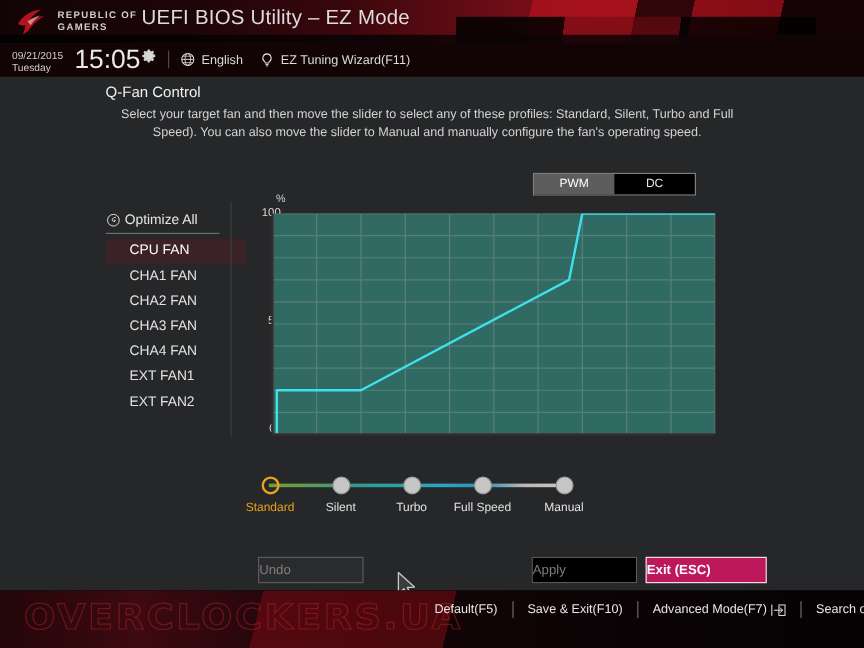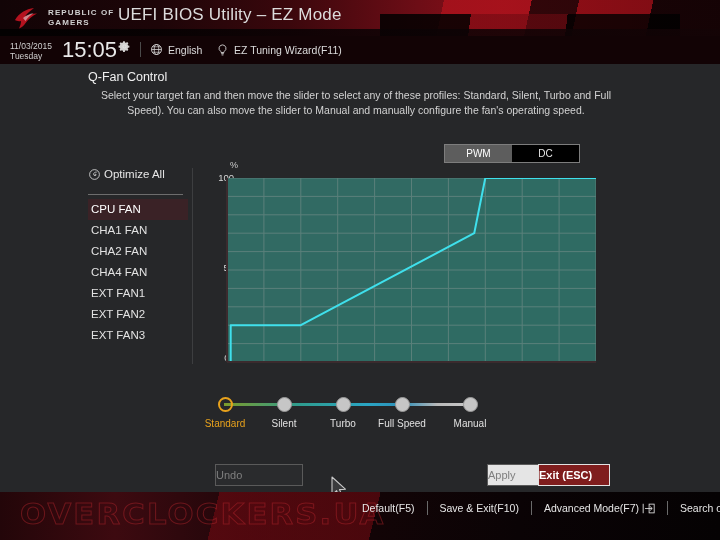--- a/index.html
+++ b/index.html
@@ -35,23 +35,23 @@
   #lang{position:absolute;left:150px;top:43px;display:flex;align-items:center;gap:5px;font-size:10.5px;color:#dcdcdc;}
   #wizard{position:absolute;left:216px;top:43px;display:flex;align-items:center;gap:5px;font-size:10.5px;color:#dcdcdc;}
 
   
   #main{position:absolute;left:0;top:64px;width:720px;height:428px;background:#262729;}
   #qtitle{position:absolute;left:88px;top:70px;font-size:12.5px;color:#f0f0f0;}
   #qdesc{position:absolute;left:88px;top:88px;width:536px;font-size:10.5px;line-height:15px;color:#d2d2d2;text-align:center;}
 
   
   #fanlist{position:absolute;left:88px;top:168px;width:100px;}
-  #optrow{display:flex;align-items:flex-start;gap:3px;height:22px;font-size:11.5px;color:#e6e6e6;}
+  #optrow{display:flex;align-items:flex-end;gap:3px;height:22px;font-size:11.5px;color:#e6e6e6;}
   #optdiv{width:95px;height:1px;background:#6d6d6d;margin:4px 0 4px 0;}
-  .fanitem{height:21px;line-height:21px;font-size:11.5px;color:#e2e2e2;padding-left:3px;}
+  .fanitem{height:21px;line-height:21px;font-size:11.5px;color:#e2e2e2;padding-left:20px;}
   .fanitem.sel{background:#3a2226;color:#ffffff;width:97px;}
   #fansep{position:absolute;left:192px;top:168px;width:1px;height:196px;background:#3d3e40;}
 
   
   #pwmdc{position:absolute;left:444px;top:144px;width:134px;height:17px;
          border:1px solid #7d7d7d;display:flex;background:#000000;}
   #pwmdc div{flex:1;text-align:center;font-size:10px;line-height:17px;color:#e6e6e6;}
   #pwmdc .on{background:#5d5d5d;color:#ffffff;}
 
   
@@ -67,22 +67,22 @@
           background:linear-gradient(90deg,#7d9b2a 0%,#2f9c8e 30%,#2aa5c4 58%,#2f8fb8 72%,#b9b9b9 86%,#c9c9c9 100%);}
   .knob{position:absolute;top:1px;width:15px;height:15px;border-radius:50%;
         background:#c6c6c6;border:1px solid #9a9a9a;box-sizing:border-box;}
   .knob.sel{background:transparent;border:2px solid #e8a21c;}
   .plabel{position:absolute;top:22px;font-size:10px;color:#e0e0e0;text-align:center;width:70px;}
   .plabel.sel{color:#e8a21c;}
 
   
   .btn{position:absolute;height:22px;line-height:21px;text-align:left;font-size:11px;box-sizing:border-box;}
   #undoBtn{left:215px;top:464px;width:88px;border:1px solid #5a5a5a;color:#7f7f7f;background:#2a2b2d;}
-  #applyBtn{left:443px;top:464px;width:88px;border:1px solid #5a5a5a;color:#7f7f7f;background:#e5e5e5;margin-left:44px;}
-  #exitBtn{left:538px;top:464px;width:72px;border:1px solid #e2e2e2;color:#ffffff;background:#7f1d1d;font-weight:bold;}
+  #applyBtn{left:443px;top:464px;width:88px;border:1px solid #5a5a5a;color:#7f7f7f;background:#000000;}
+  #exitBtn{left:538px;top:464px;width:101px;border:1px solid #e2e2e2;color:#ffffff;background:#be185d;font-weight:bold;}
 
   
   #cursor{position:absolute;left:330px;top:476px;width:18px;height:24px;}
 
   
   #footer{position:absolute;left:0;top:492px;width:720px;height:48px;background:#0a0305;overflow:hidden;}
   #footer .fbg{position:absolute;left:0;top:0;width:720px;height:48px;
     background:
       linear-gradient(104deg,rgba(0,0,0,0) 0 30%,rgba(120,10,18,.55) 30% 52%,rgba(0,0,0,0) 52% 100%),
       linear-gradient(90deg,#230609 0%,#3d0a10 16%,#20060a 34%,#120406 52%,#0a0305 72%,#050203 100%);}
@@ -110,21 +110,21 @@
   </svg>
   <div class="rogtxt">
     <div>REPUBLIC OF</div>
     <div>GAMERS</div>
   </div>
 </div>
 <div id="apptitle">UEFI BIOS Utility – EZ Mode</div>
 
 <div id="subbar"></div>
 <div id="dateblk">
-  <div>11/03/2015</div>
+  <div>09/21/2015</div>
   <div>Tuesday</div>
 </div>
 <div id="clock">15:05</div>
 <svg id="gear" viewBox="0 0 24 24">
   <path fill="#e3e3e3" d="M12 8.2a3.8 3.8 0 100 7.6 3.8 3.8 0 000-7.6zm0 5.9a2.1 2.1 0 110-4.2 2.1 2.1 0 010 4.2z"></path>
   <path fill="#e3e3e3" d="M21 13.6v-3.2l-2.4-.4a6.9 6.9 0 00-.8-1.9l1.4-2-2.3-2.3-2 1.4a6.9 6.9 0 00-1.9-.8L12.6 2.3H9.4L9 4.7a6.9 6.9 0 00-1.9.8l-2-1.4-2.3 2.3 1.4 2a6.9 6.9 0 00-.8 1.9l-2.4.4v3.2l2.4.4c.2.7.5 1.3.8 1.9l-1.4 2 2.3 2.3 2-1.4c.6.3 1.2.6 1.9.8l.4 2.4h3.2l.4-2.4c.7-.2 1.3-.5 1.9-.8l2 1.4 2.3-2.3-1.4-2c.3-.6.6-1.2.8-1.9l2.4-.4z" opacity=".92"></path>
 </svg>
 <div id="vdiv1"></div>
 <div id="lang">
   <svg width="13" height="13" viewBox="0 0 24 24">
@@ -154,24 +154,24 @@
     <svg width="13" height="13" viewBox="0 0 24 24">
       <circle cx="12" cy="12" r="9" fill="none" stroke="#e2e2e2" stroke-width="1.5"></circle>
       <path d="M15.5 7.5c-3 0-5.2 1.6-5.2 4 0 1.6 1.2 2.6 2.7 2.6 1.2 0 2-.6 2-1.5 0-.7-.5-1.1-1.2-1.1-.5 0-.9.3-.9.7" fill="none" stroke="#e2e2e2" stroke-width="1.4" stroke-linecap="round"></path>
     </svg>
     <span>Optimize All</span>
   </div>
   <div id="optdiv"></div>
   <div class="fanitem sel">CPU FAN</div>
   <div class="fanitem">CHA1 FAN</div>
   <div class="fanitem">CHA2 FAN</div>
+  <div class="fanitem">CHA3 FAN</div>
   <div class="fanitem">CHA4 FAN</div>
   <div class="fanitem">EXT FAN1</div>
   <div class="fanitem">EXT FAN2</div>
-  <div class="fanitem">EXT FAN3</div>
 </div>
 <div id="fansep"></div>
 
 <div id="pwmdc">
   <div class="on">PWM</div>
   <div>DC</div>
 </div>
 
 <div id="chart">
   <div id="ylab">%</div>

